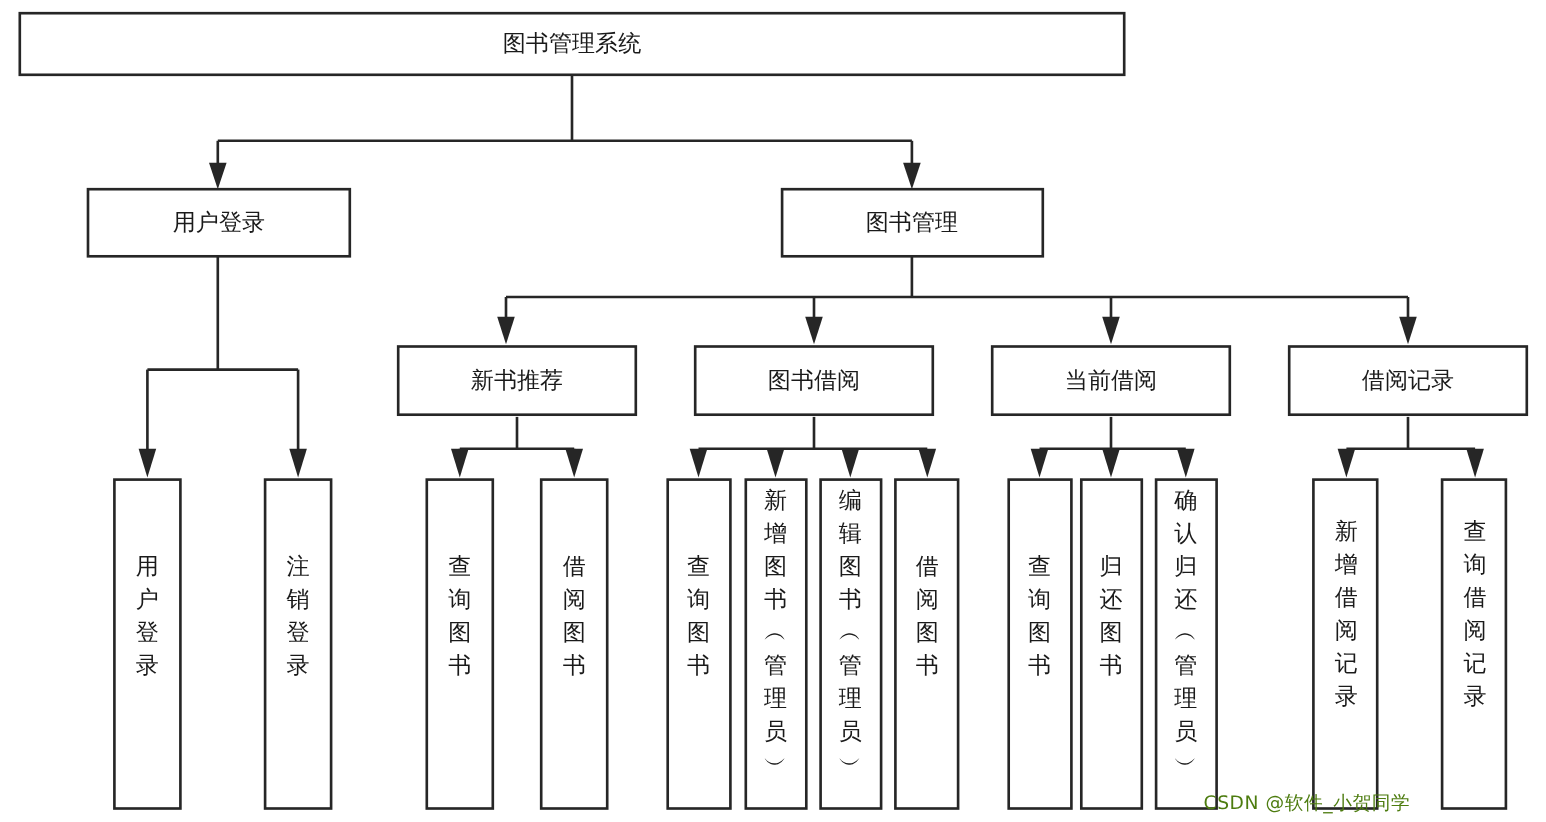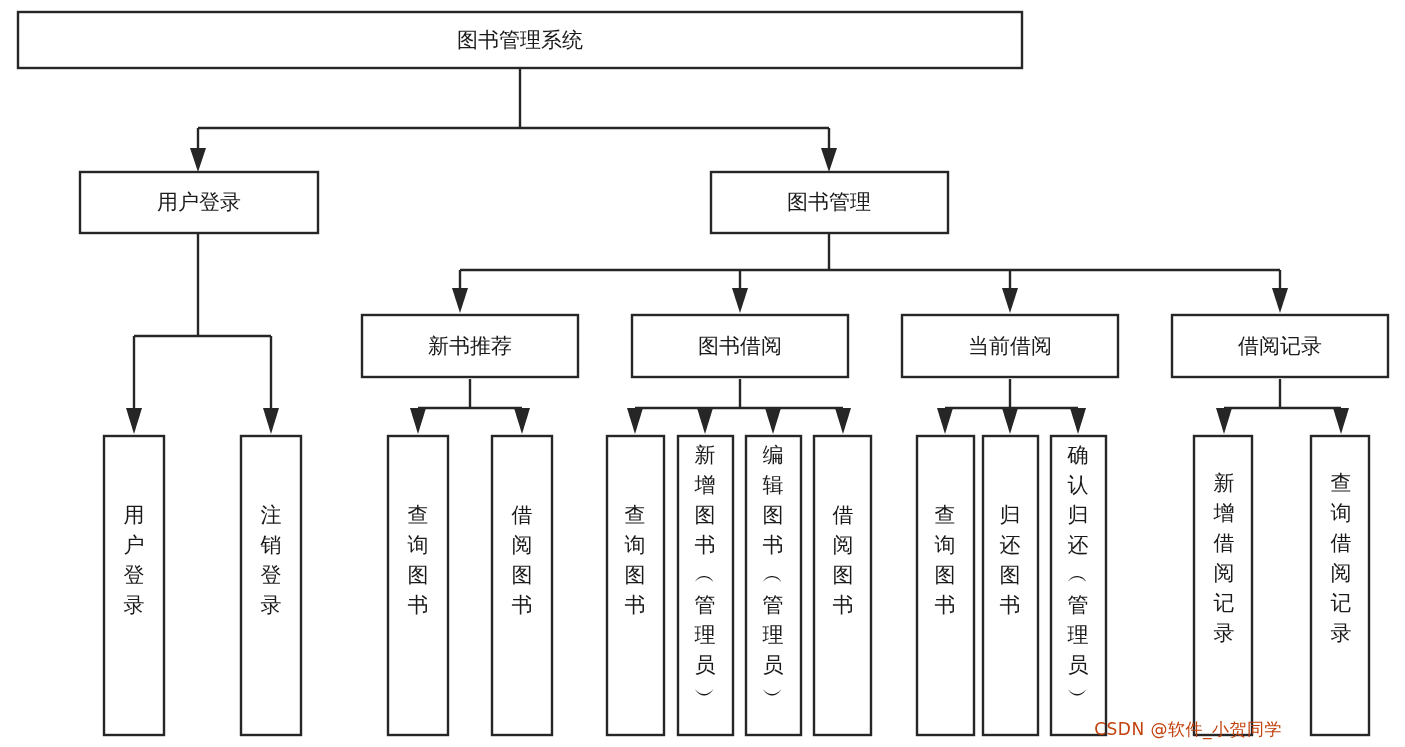--- a/index.html
+++ b/index.html
@@ -57,21 +57,21 @@
     font-size: 21px;
     fill: #1a1a1a;
     text-anchor: middle;
   }
   .watermark {
     position: absolute;
     right: 8px;
     bottom: 6px;
     font-family: "DejaVu Sans", "Liberation Sans", sans-serif;
     font-size: 17px;
-    color: #c2410c;
+    color: #4d7c0f;
     letter-spacing: 0.5px;
     white-space: nowrap;
     user-select: none;
     margin-left: 40px;
   }
 </style>
 </head>
 <body>
 
 <div id="diagram-root">

